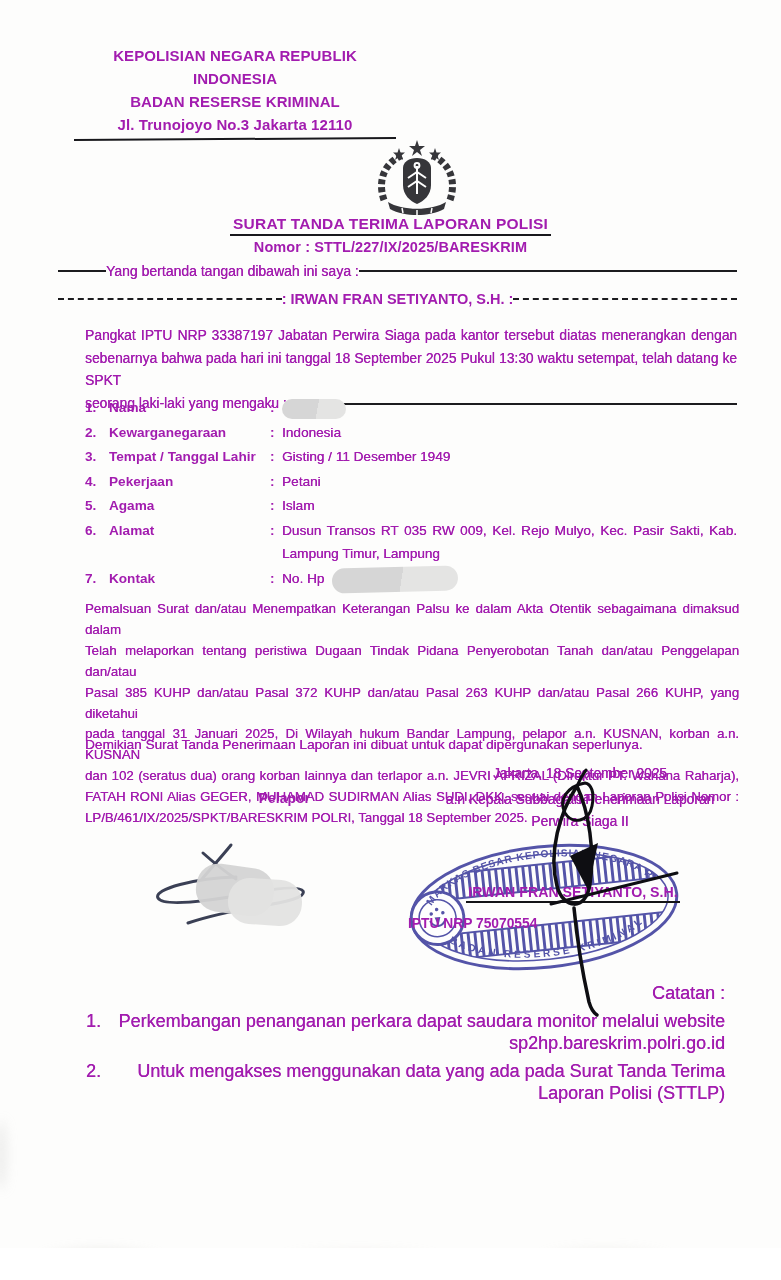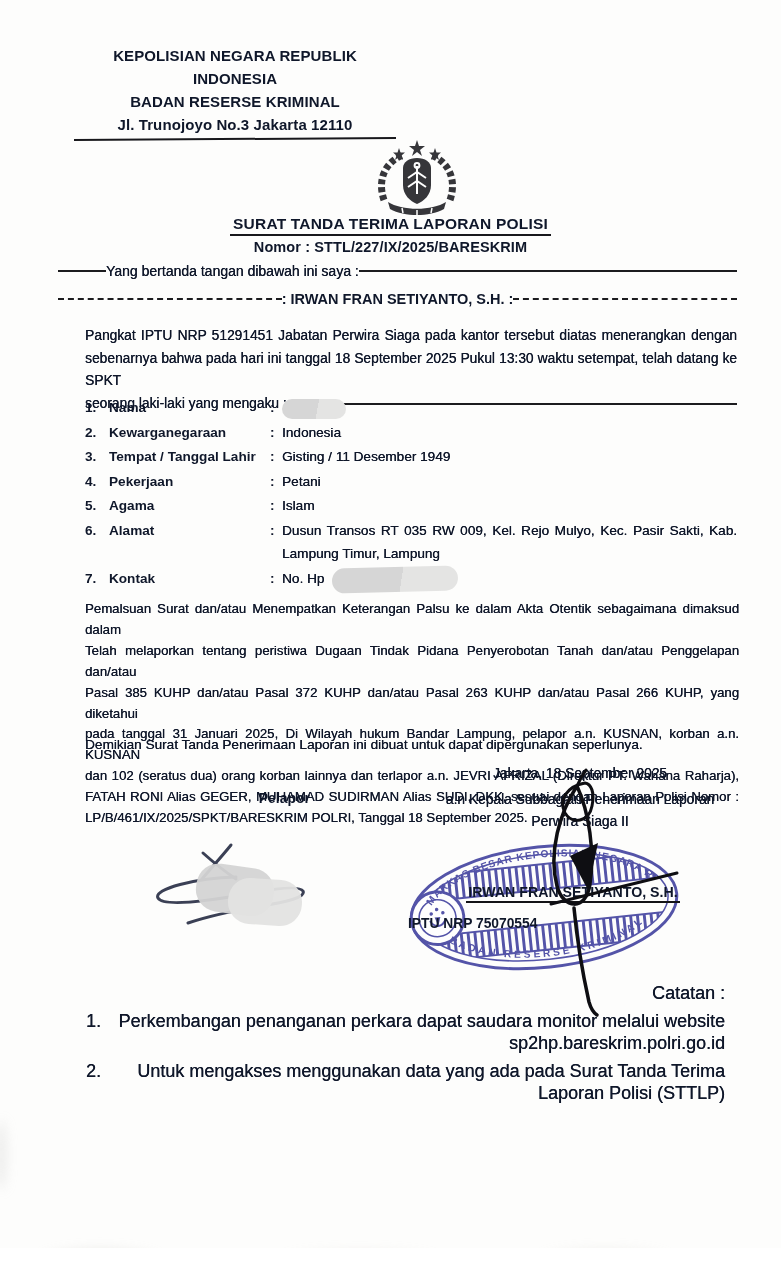--- a/index.html
+++ b/index.html
@@ -1,18 +1,18 @@
 <!DOCTYPE html>
 <html><head>
 <meta charset="utf-8">
 <style>
   html,body{margin:0;padding:0;background:#ffffff;}
   .page{
     position:relative; width:781px; height:1248px; overflow:hidden;
-    background:#fdfdfc; color:#0f172a;
+    background:#fdfdfc; color:#a21caf;
     font-family:"Liberation Sans", sans-serif;
   }
   .soft{ text-shadow:0.25px 0 0 currentColor; }
   
   .letterhead{ position:absolute; top:44px; left:74px; width:322px; text-align:center;
     font-weight:700; font-size:15px; line-height:23px; letter-spacing:.1px;}
   .lh-rule{ margin-top:2px; border-top:2.6px solid #18181c; transform:rotate(-0.35deg);}
   
   .emblem{ position:absolute; left:372px; top:138px; width:90px; height:80px; filter:blur(.2px); opacity:.92;}
   
@@ -109,21 +109,21 @@
     <span class="seg solid grow"></span>
   </div>
 
   <div class="rowline row-name">
     <span class="seg dash grow"></span>
     <span class="nowrap">: IRWAN FRAN SETIYANTO, S.H. :</span>
     <span class="seg dash grow"></span>
   </div>
 
   <div class="intro soft">
-    <div class="jline">Pangkat IPTU NRP 51291451 Jabatan Perwira Siaga pada kantor tersebut diatas menerangkan dengan</div>
+    <div class="jline">Pangkat IPTU NRP 33387197 Jabatan Perwira Siaga pada kantor tersebut diatas menerangkan dengan</div>
     <div class="jline">sebenarnya bahwa pada hari ini tanggal 18 September 2025 Pukul 13:30 waktu setempat, telah datang ke SPKT</div>
     <div class="tail-row">
       <span class="nowrap">seorang laki-laki yang mengaku :</span>
       <span class="seg solid grow"></span>
     </div>
   </div>
 
   <div class="fields">
     <div class="frow">
       <span class="fno">1.</span>

